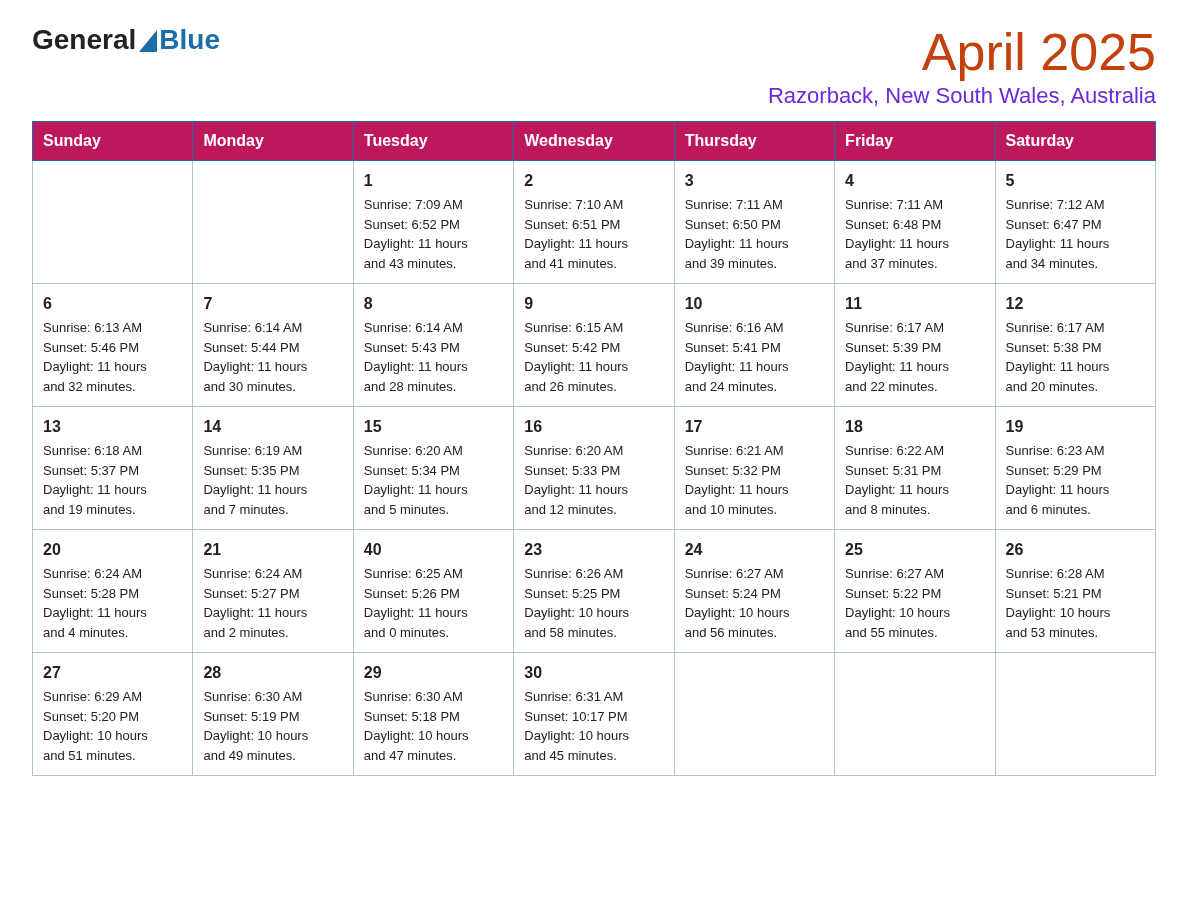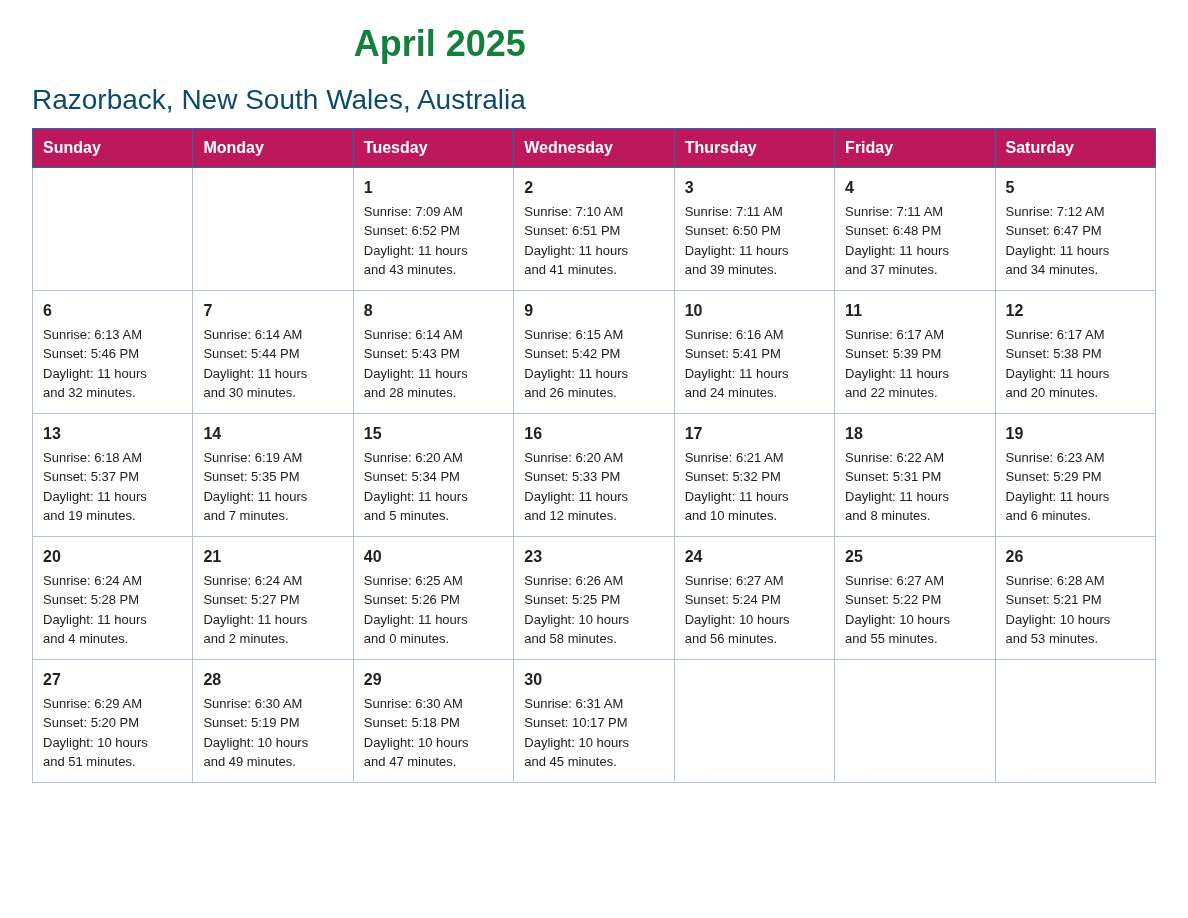--- a/index.html
+++ b/index.html
@@ -35,29 +35,29 @@
     .logo-blue {
       font-size: 28px;
       font-weight: bold;
       color: #1a6fa8;
       margin-left: 2px;
     }
     .title-area {
       text-align: right;
     }
     .month-title {
-      font-size: 36px;
-      font-weight: bold;
-      color: #15803d;
+      font-size: 52px;
+      font-weight: normal;
+      color: #c2410c;
       line-height: 1.1;
     }
     .location-title {
-      font-size: 28px;
-      color: #0c4a6e;
-      margin-top: 20px;
+      font-size: 22px;
+      color: #6d28d9;
+      margin-top: 2px;
     }
     .calendar-table {
       width: 100%;
       border-collapse: collapse;
       margin-top: 12px;
     }
     .calendar-table th {
       background: #be185d;
       color: #fff;
       font-size: 16px;
@@ -91,20 +91,31 @@
     .logo-icon {
       display: inline-flex;
       align-items: center;
       vertical-align: middle;
     }
   </style>
 </head>
 <body>
 
 <div class="header-row">
+  <div class="logo">
+    <div class="logo-text">
+      <span class="logo-general">General</span>
+      <span class="logo-icon">
+        <svg width="18" height="22" viewBox="0 0 18 22" style="margin-left:3px;margin-bottom:-2px;">
+          <polygon points="0,22 18,22 18,0" fill="#1a6fa8"></polygon>
+        </svg>
+      </span>
+      <span class="logo-blue">Blue</span>
+    </div>
+  </div>
   <div class="title-area">
     <div class="month-title">April 2025</div>
     <div class="location-title">Razorback, New South Wales, Australia</div>
   </div>
 </div>
 
 <table class="calendar-table">
   <thead>
     <tr>
       <th>Sunday</th>

